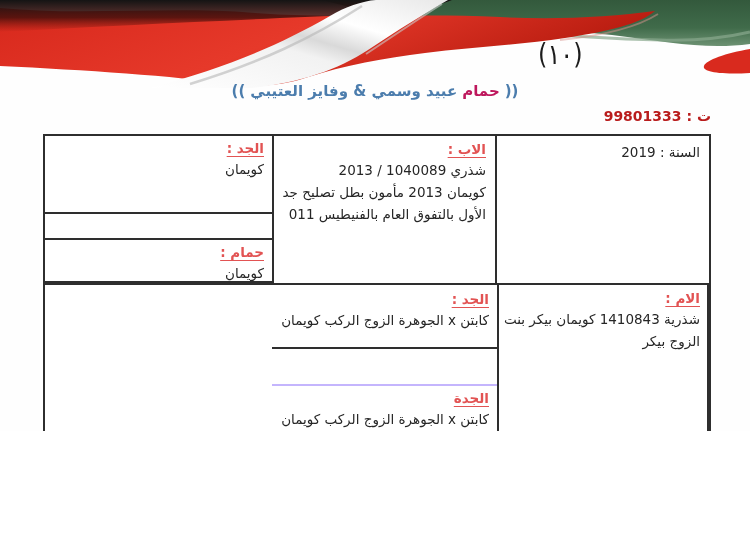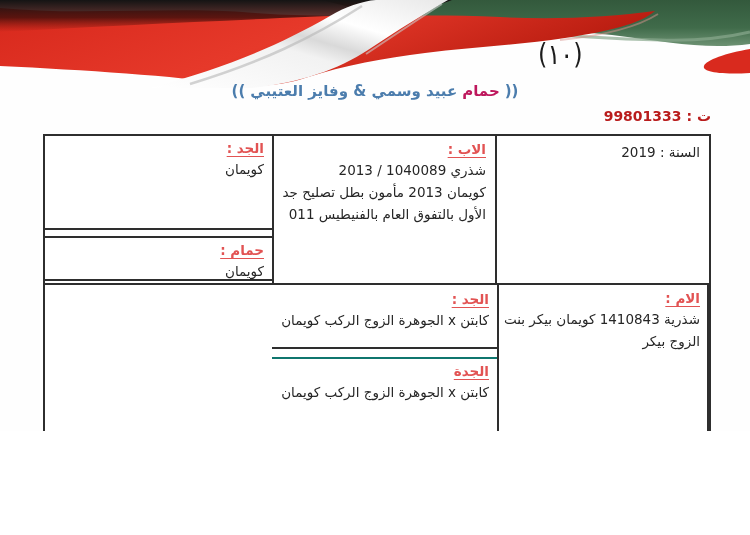--- a/index.html
+++ b/index.html
@@ -50,26 +50,26 @@
   .bline{font-size:13.5px;line-height:22px;color:#262626;text-align:right;}
   .rlabel{
     color:#e25353;font-weight:bold;font-size:13.5px;
     text-decoration:underline;text-underline-offset:3px;
     display:inline-block;line-height:20px;
   }
   .info-top{padding:5px 9px 0 4px;}
   .father{padding:3px 9px 0 4px;}
   .mother{padding:3px 7px 0 4px;}
   .notes{padding:5px 9px 0 4px;}
-  .gp-col{display:flex;flex-direction:column;}
+  .gp-col{display:flex;flex-direction:column;gap:18px;}
   .gpbox{box-sizing:border-box;padding:2px 8px 0 4px;}
   .b1{height:94px;border-bottom:2px solid #2e2e2e;}
   .b2{height:45px;margin-top:6px;border-top:2px solid #2e2e2e;border-bottom:2px solid #2e2e2e;}
   .b3{height:62px;margin-top:2px;border-bottom:2px solid #2e2e2e;}
-  .b4{flex:1;margin-top:8px;border-top:2px solid #0f766e;}
+  .b4{flex:1;margin-top:17px;border-top:2px solid #c4b5fd;}
 </style>
 </head>
 <body>
 
 <div class="page">
 
   <svg class="flag" width="750" height="88" viewBox="0 0 750 88">
     <defs>
       <linearGradient id="gG" x1="0" y1="0" x2="0" y2="1">
         <stop offset="0" stop-color="#33593c"></stop>

